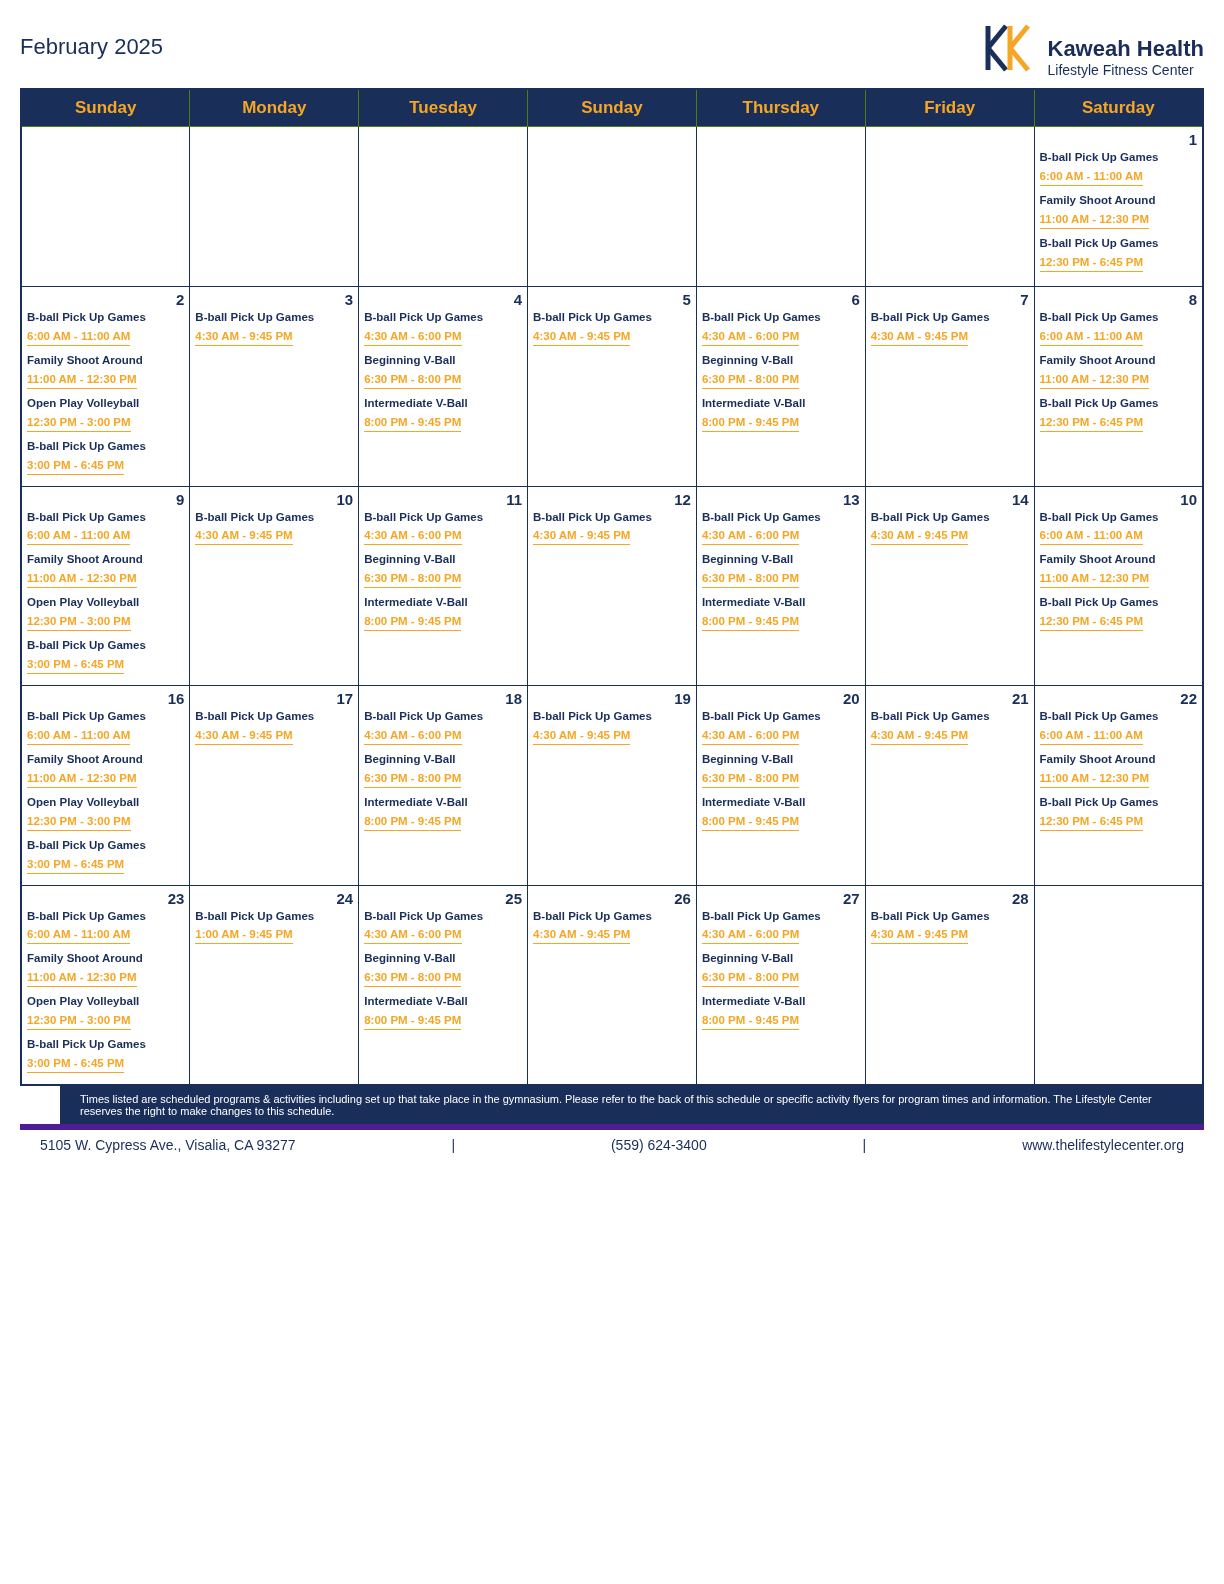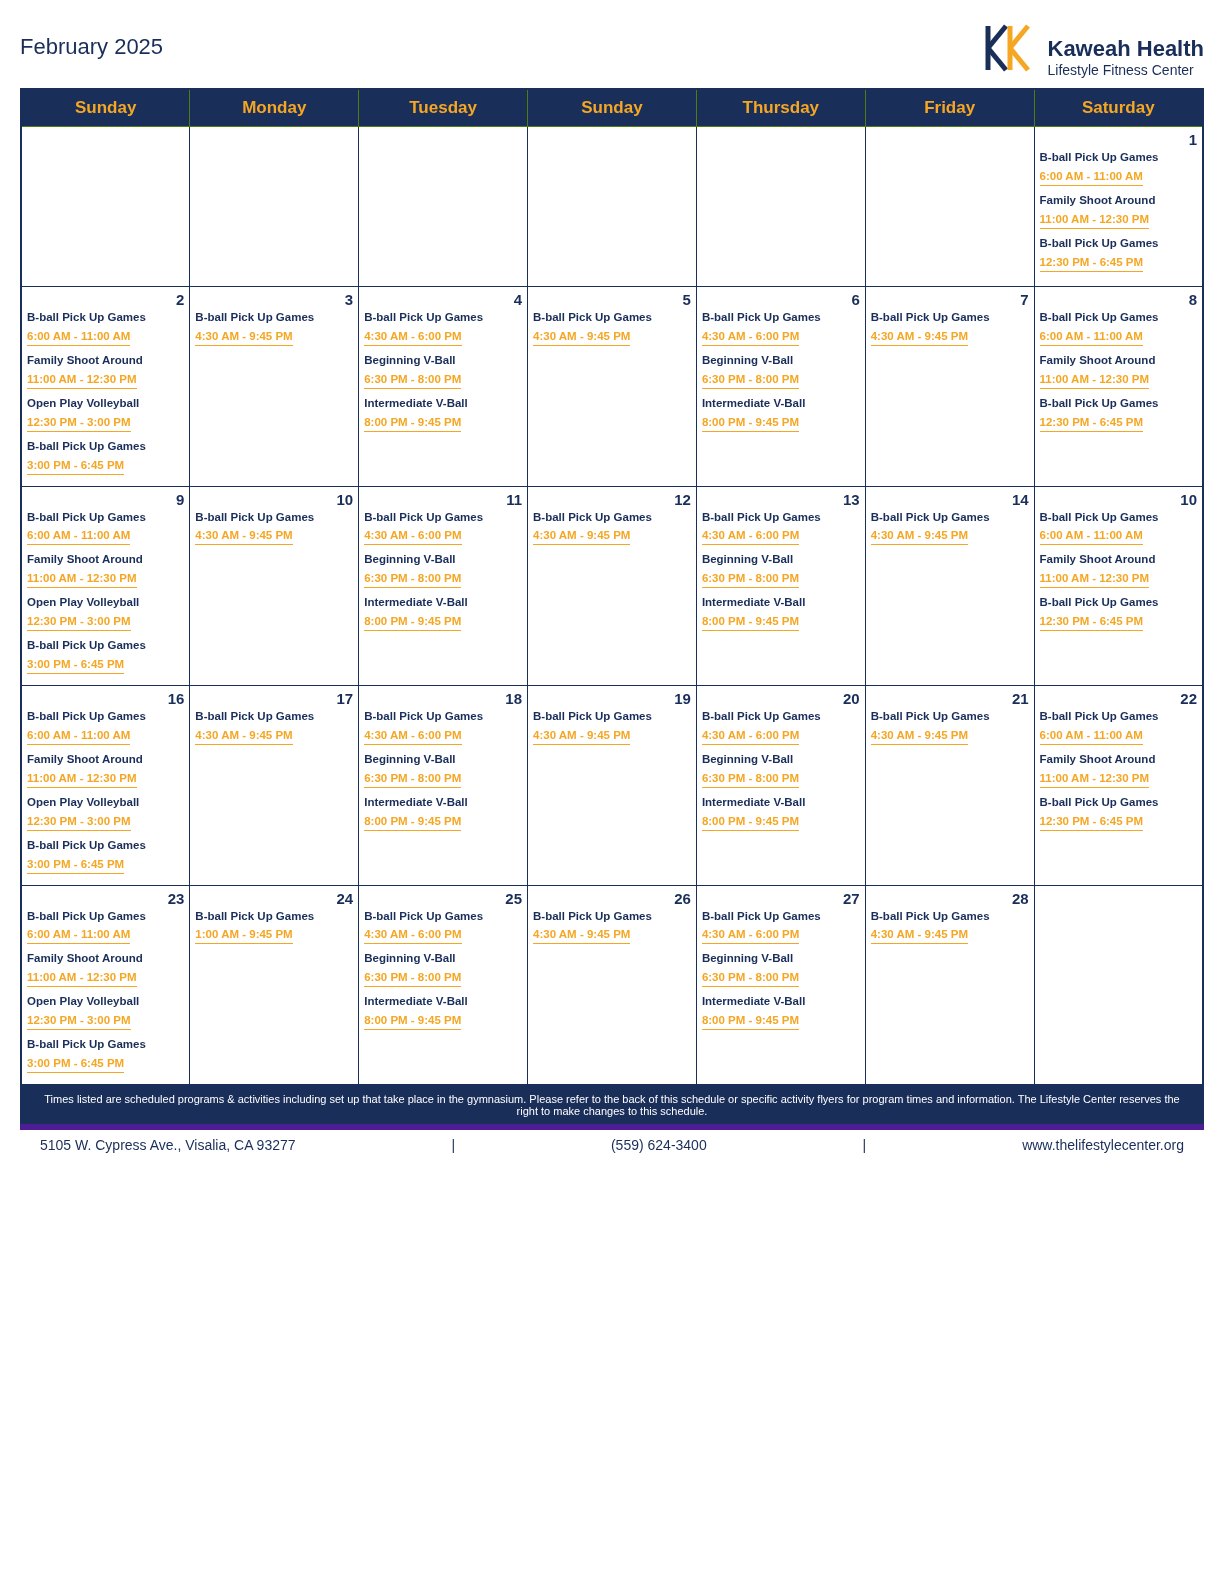--- a/index.html
+++ b/index.html
@@ -96,23 +96,23 @@
       padding-bottom: 1px;
       margin-bottom: 3px;
     }
     .event-block {
       margin-bottom: 4px;
     }
     .footer-note {
       background: #1a2e5a;
       color: #fff;
       font-size: 11px;
-      text-align: center;
       padding: 7px 20px;
       margin-top: 0;
+      margin-left: 40px;
     }
     .footer-bottom {
       display: flex;
       justify-content: space-between;
       align-items: center;
       padding: 7px 20px;
       border-top: 6px solid #4c1d95;
       font-size: 14px;
       color: #1a2e5a;
     }

